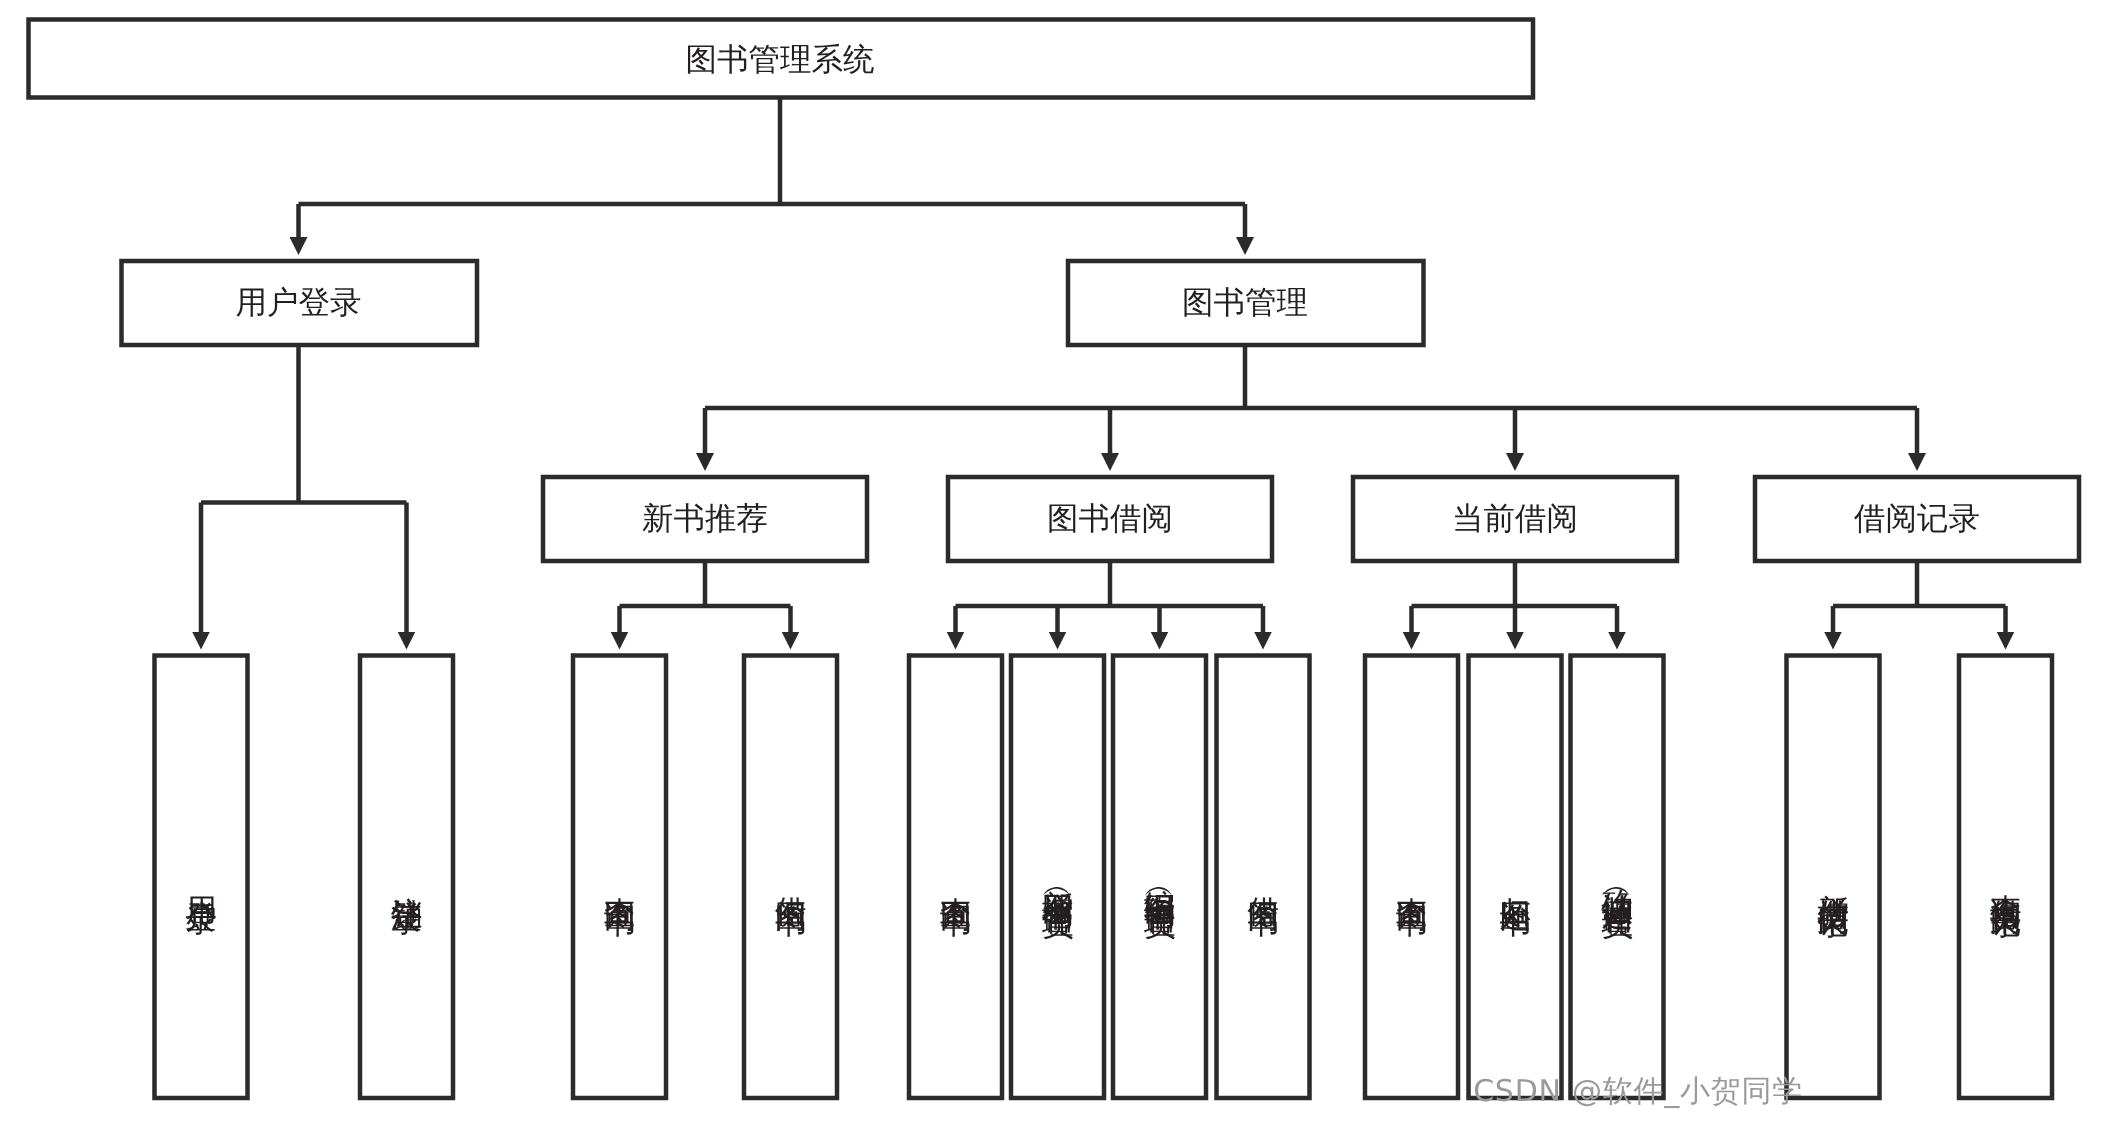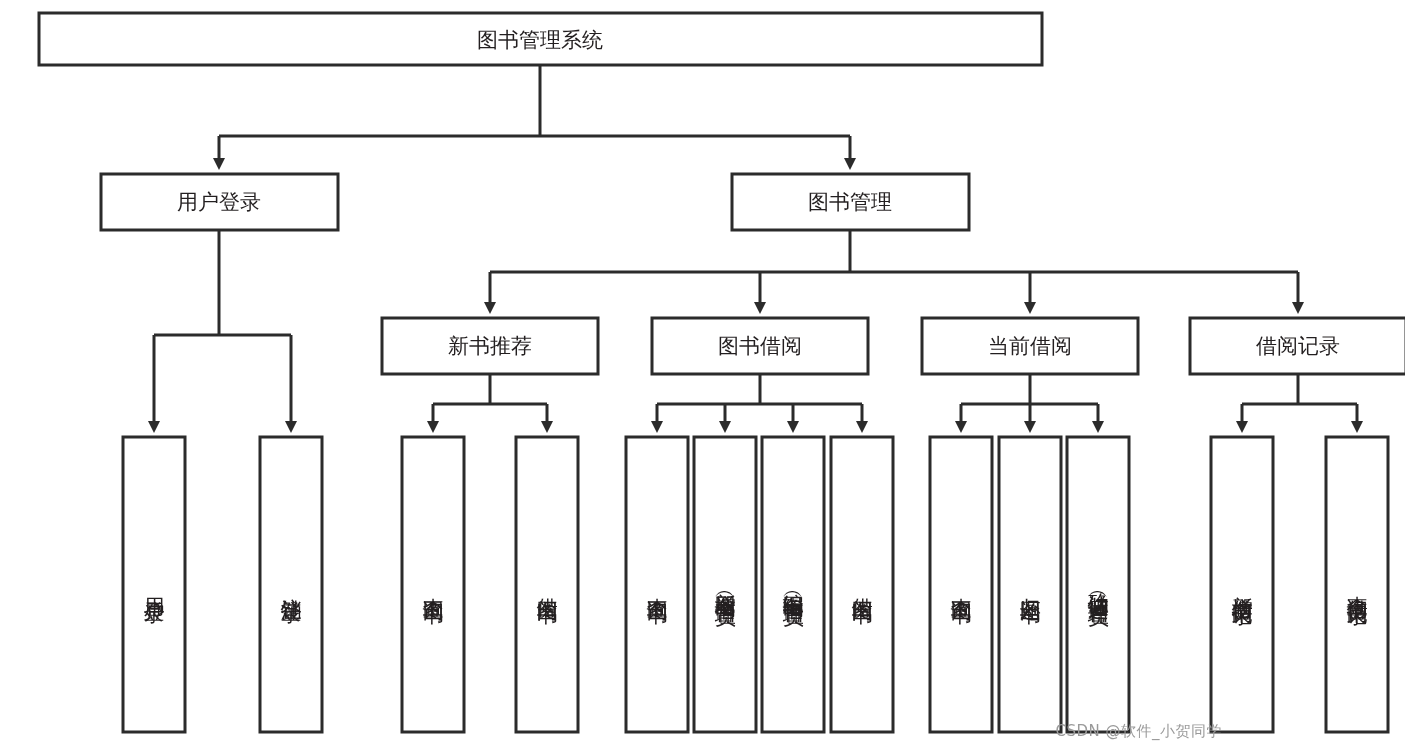--- a/index.html
+++ b/index.html
@@ -1,40 +1,40 @@
 <!DOCTYPE html>
 <html><head>
 <meta charset="utf-8">
 <style>
   html,body{margin:0;padding:0;background:#ffffff;}
   body{
     width:1405px;height:747px;overflow:hidden;
     font-family:"DejaVu Sans","Liberation Sans",sans-serif;
     color:#231f20;
   }
-  #diagram-root{position:relative;width:1212px;height:747px;background:#fff;margin-left:20px;}
+  #diagram-root{position:relative;width:1212px;height:747px;background:#fff;}
   svg#tree{position:absolute;left:0;top:0;width:1405px;height:747px;}
   .nodebox{fill:#ffffff;stroke:#2b2b2b;stroke-width:3;}
   .conn{stroke:#2b2b2b;stroke-width:3;fill:none;stroke-linecap:butt;}
   .arrowhead{fill:#2b2b2b;}
   .hlabel{
     font-size:21px;fill:#231f20;text-anchor:middle;dominant-baseline:middle;
     font-family:"DejaVu Sans","Liberation Sans",sans-serif;
   }
   .vlabel-wrap{
     position:absolute;
     display:flex;align-items:center;justify-content:center;
     writing-mode:vertical-rl;text-orientation:upright;
     font-size:21px;line-height:1.06;letter-spacing:2px;
     color:#231f20;white-space:nowrap;
     pointer-events:none;
   }
   #watermark{
     position:absolute;right:10px;bottom:6px;
-    font-size:15px;color:#9a9a9a;letter-spacing:0.5px;
+    font-size:20px;color:#9a9a9a;letter-spacing:0.5px;
     font-family:"DejaVu Sans","Liberation Sans",sans-serif;
     white-space:nowrap;
   }
 </style>
 </head>
 <body>
 
 <div id="diagram-root">
 
   <svg id="tree" viewBox="0 0 1405 747">

